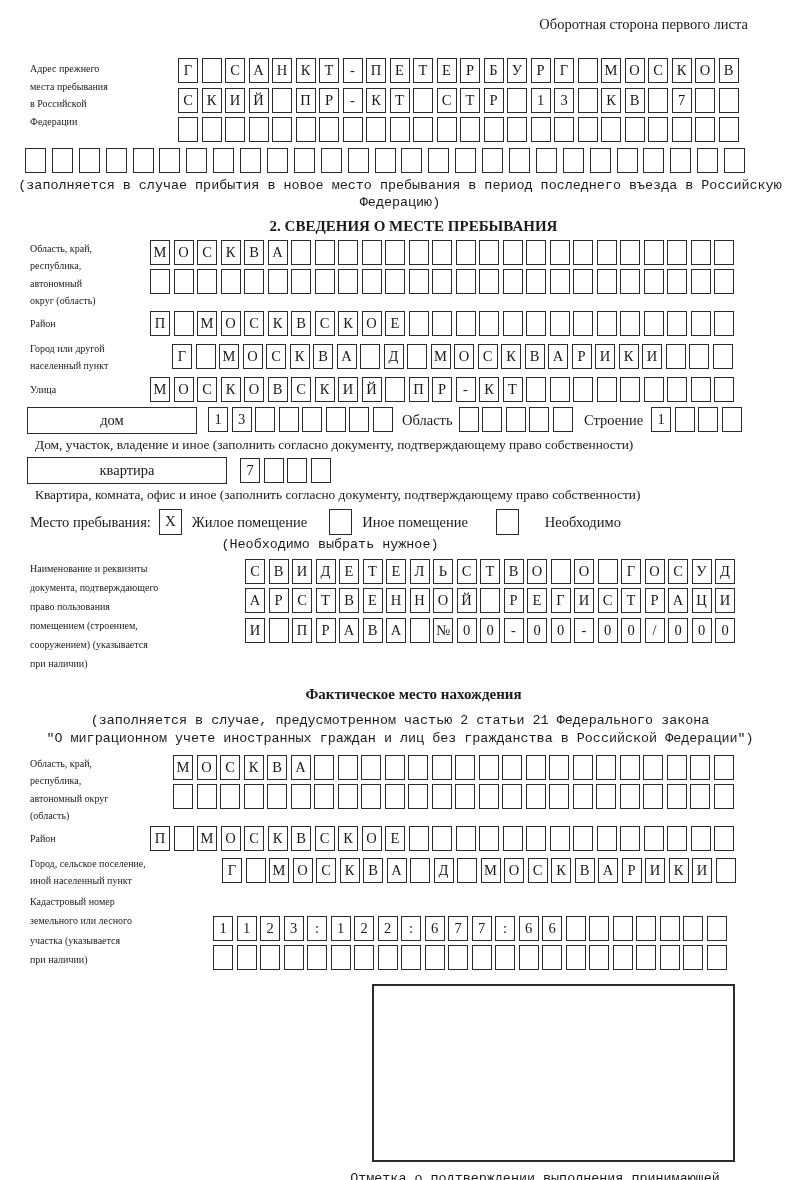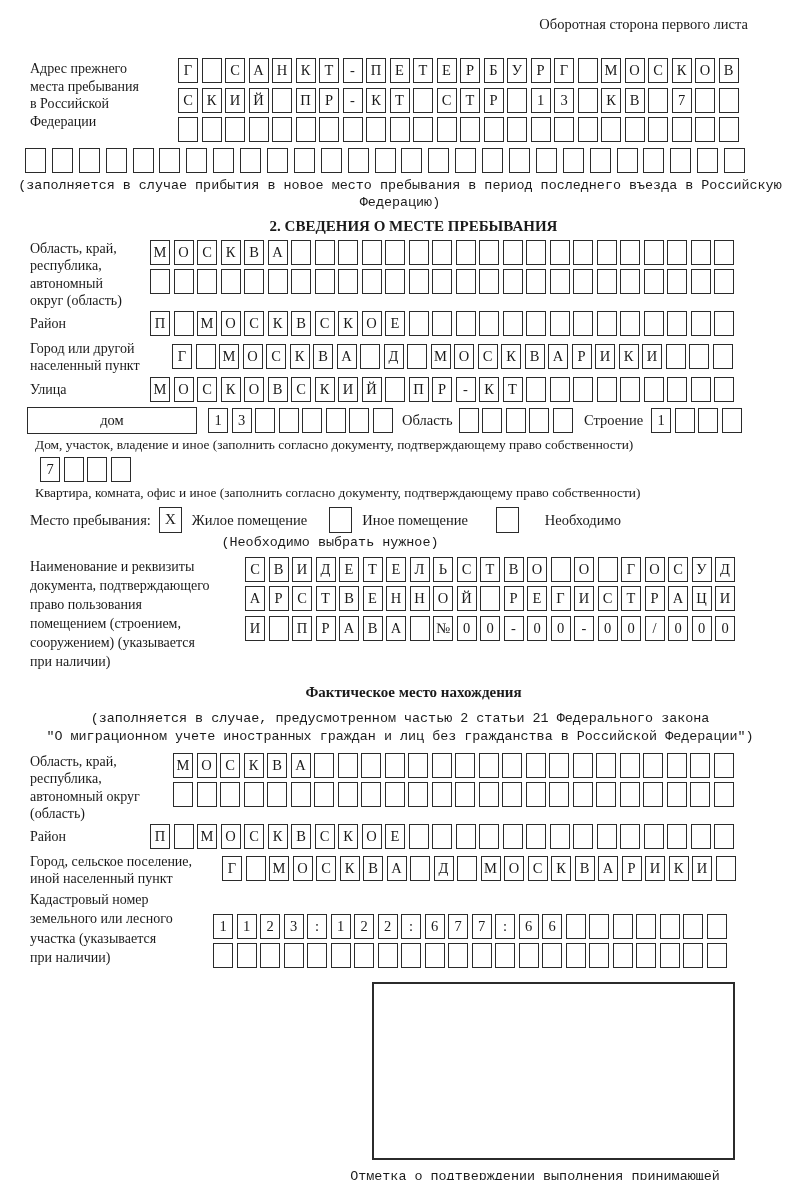--- a/index.html
+++ b/index.html
@@ -4,21 +4,21 @@
 <style>
   html,body{margin:0;padding:0;background:#fff;}
   .page{
     width:800px;height:1180px;box-sizing:border-box;
     background:#fff;color:#1a1a1a;
     font-family:"Liberation Serif","DejaVu Serif",serif;
     padding-top:16px;overflow:hidden;position:relative;
   }
   .hdr{ text-align:right;padding-right:52px;font-size:14.5px;padding-left:43px; }
   .row{ display:flex;align-items:flex-start; }
-  .flabel{ font-size:14px;line-height:17.5px;white-space:pre-line; }
+  .flabel{ font-size:10px;line-height:17.5px;white-space:pre-line; }
   .cells{ display:flex; }
   .cell{
     width:20px;height:25px;box-sizing:border-box;border:1.6px solid #2b2b2b;
     margin-right:3.5px;display:flex;align-items:center;justify-content:center;
     font-size:14.5px;flex:0 0 auto;background:#fff;
   }
   .wide .cell{ width:21px;margin-right:5.9px; }
   .stack > .cells{ margin-bottom:4.5px; }
   .note{ font-size:13.4px;text-align:center;line-height:17px;white-space:pre-line;font-family:Liberation Mono, monospace; }
   .note-left{ font-size:13.4px;margin-left:35px;margin-top:3px; }
@@ -309,21 +309,21 @@
         <span class="cell"></span>
         <span class="cell"></span>
         <span class="cell"></span>
         <span class="cell"></span>
         <span class="cell"></span>
         <span class="cell"></span>
         <span class="cell"></span>
       </div>
   </div>
 
-  <div class="row" style="margin:5px 0 0 27px;align-items:center">
+  <div class="row" style="margin:5px 0 0 27px;">
     <div class="bigbox" style="width:170px">дом</div>
     <div class="cells" style="margin-left:11px">
         <span class="cell">1</span>
         <span class="cell">3</span>
         <span class="cell"></span>
         <span class="cell"></span>
         <span class="cell"></span>
         <span class="cell"></span>
         <span class="cell"></span>
         <span class="cell"></span>
@@ -340,20 +340,21 @@
     <div class="cells">
         <span class="cell">1</span>
         <span class="cell"></span>
         <span class="cell"></span>
         <span class="cell"></span>
       </div>
   </div>
   <div class="note-left">Дом, участок, владение и иное (заполнить согласно документу, подтверждающему право собственности)</div>
 
   <div class="row" style="margin:4px 0 0 27px;align-items:center">
+    <div class="bigbox" style="width:200px">квартира</div>
     <div class="cells" style="margin-left:13px">
         <span class="cell">7</span>
         <span class="cell"></span>
         <span class="cell"></span>
         <span class="cell"></span>
       </div>
   </div>
   <div class="note-left">Квартира, комната, офис и иное (заполнить согласно документу, подтверждающему право собственности)</div>
 
   <div class="row" style="margin:6px 0 0 30px;align-items:center">

